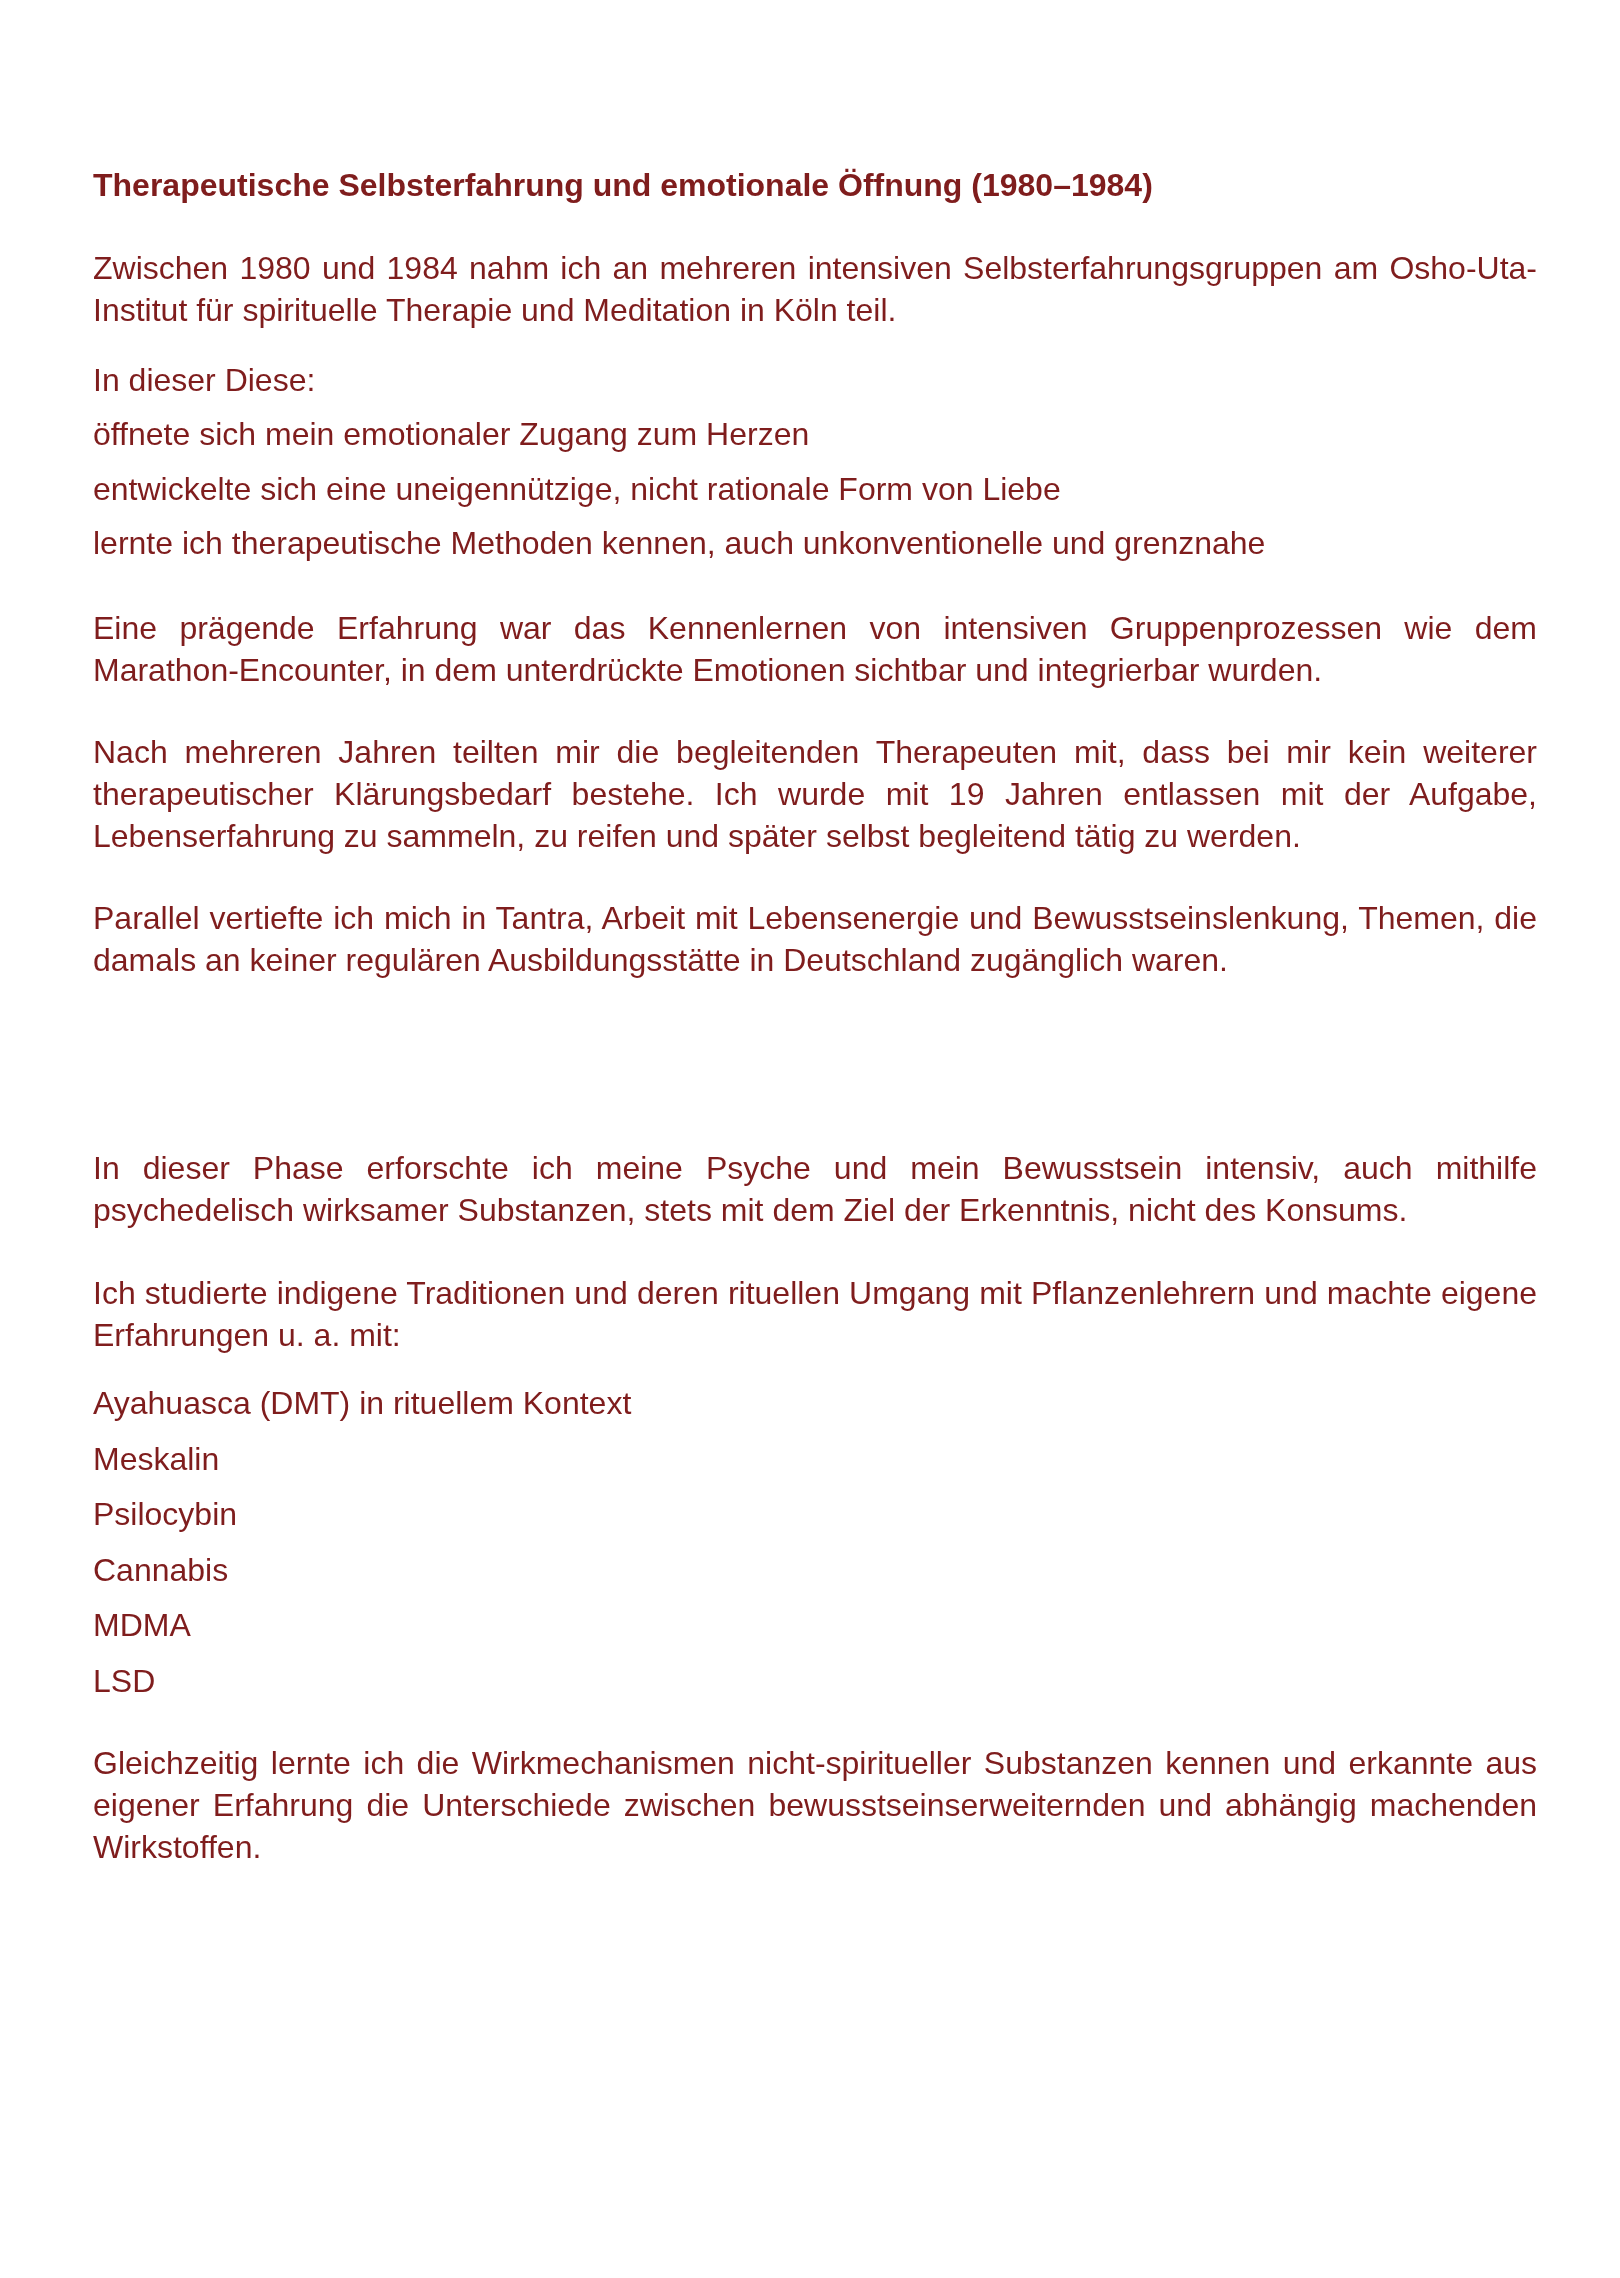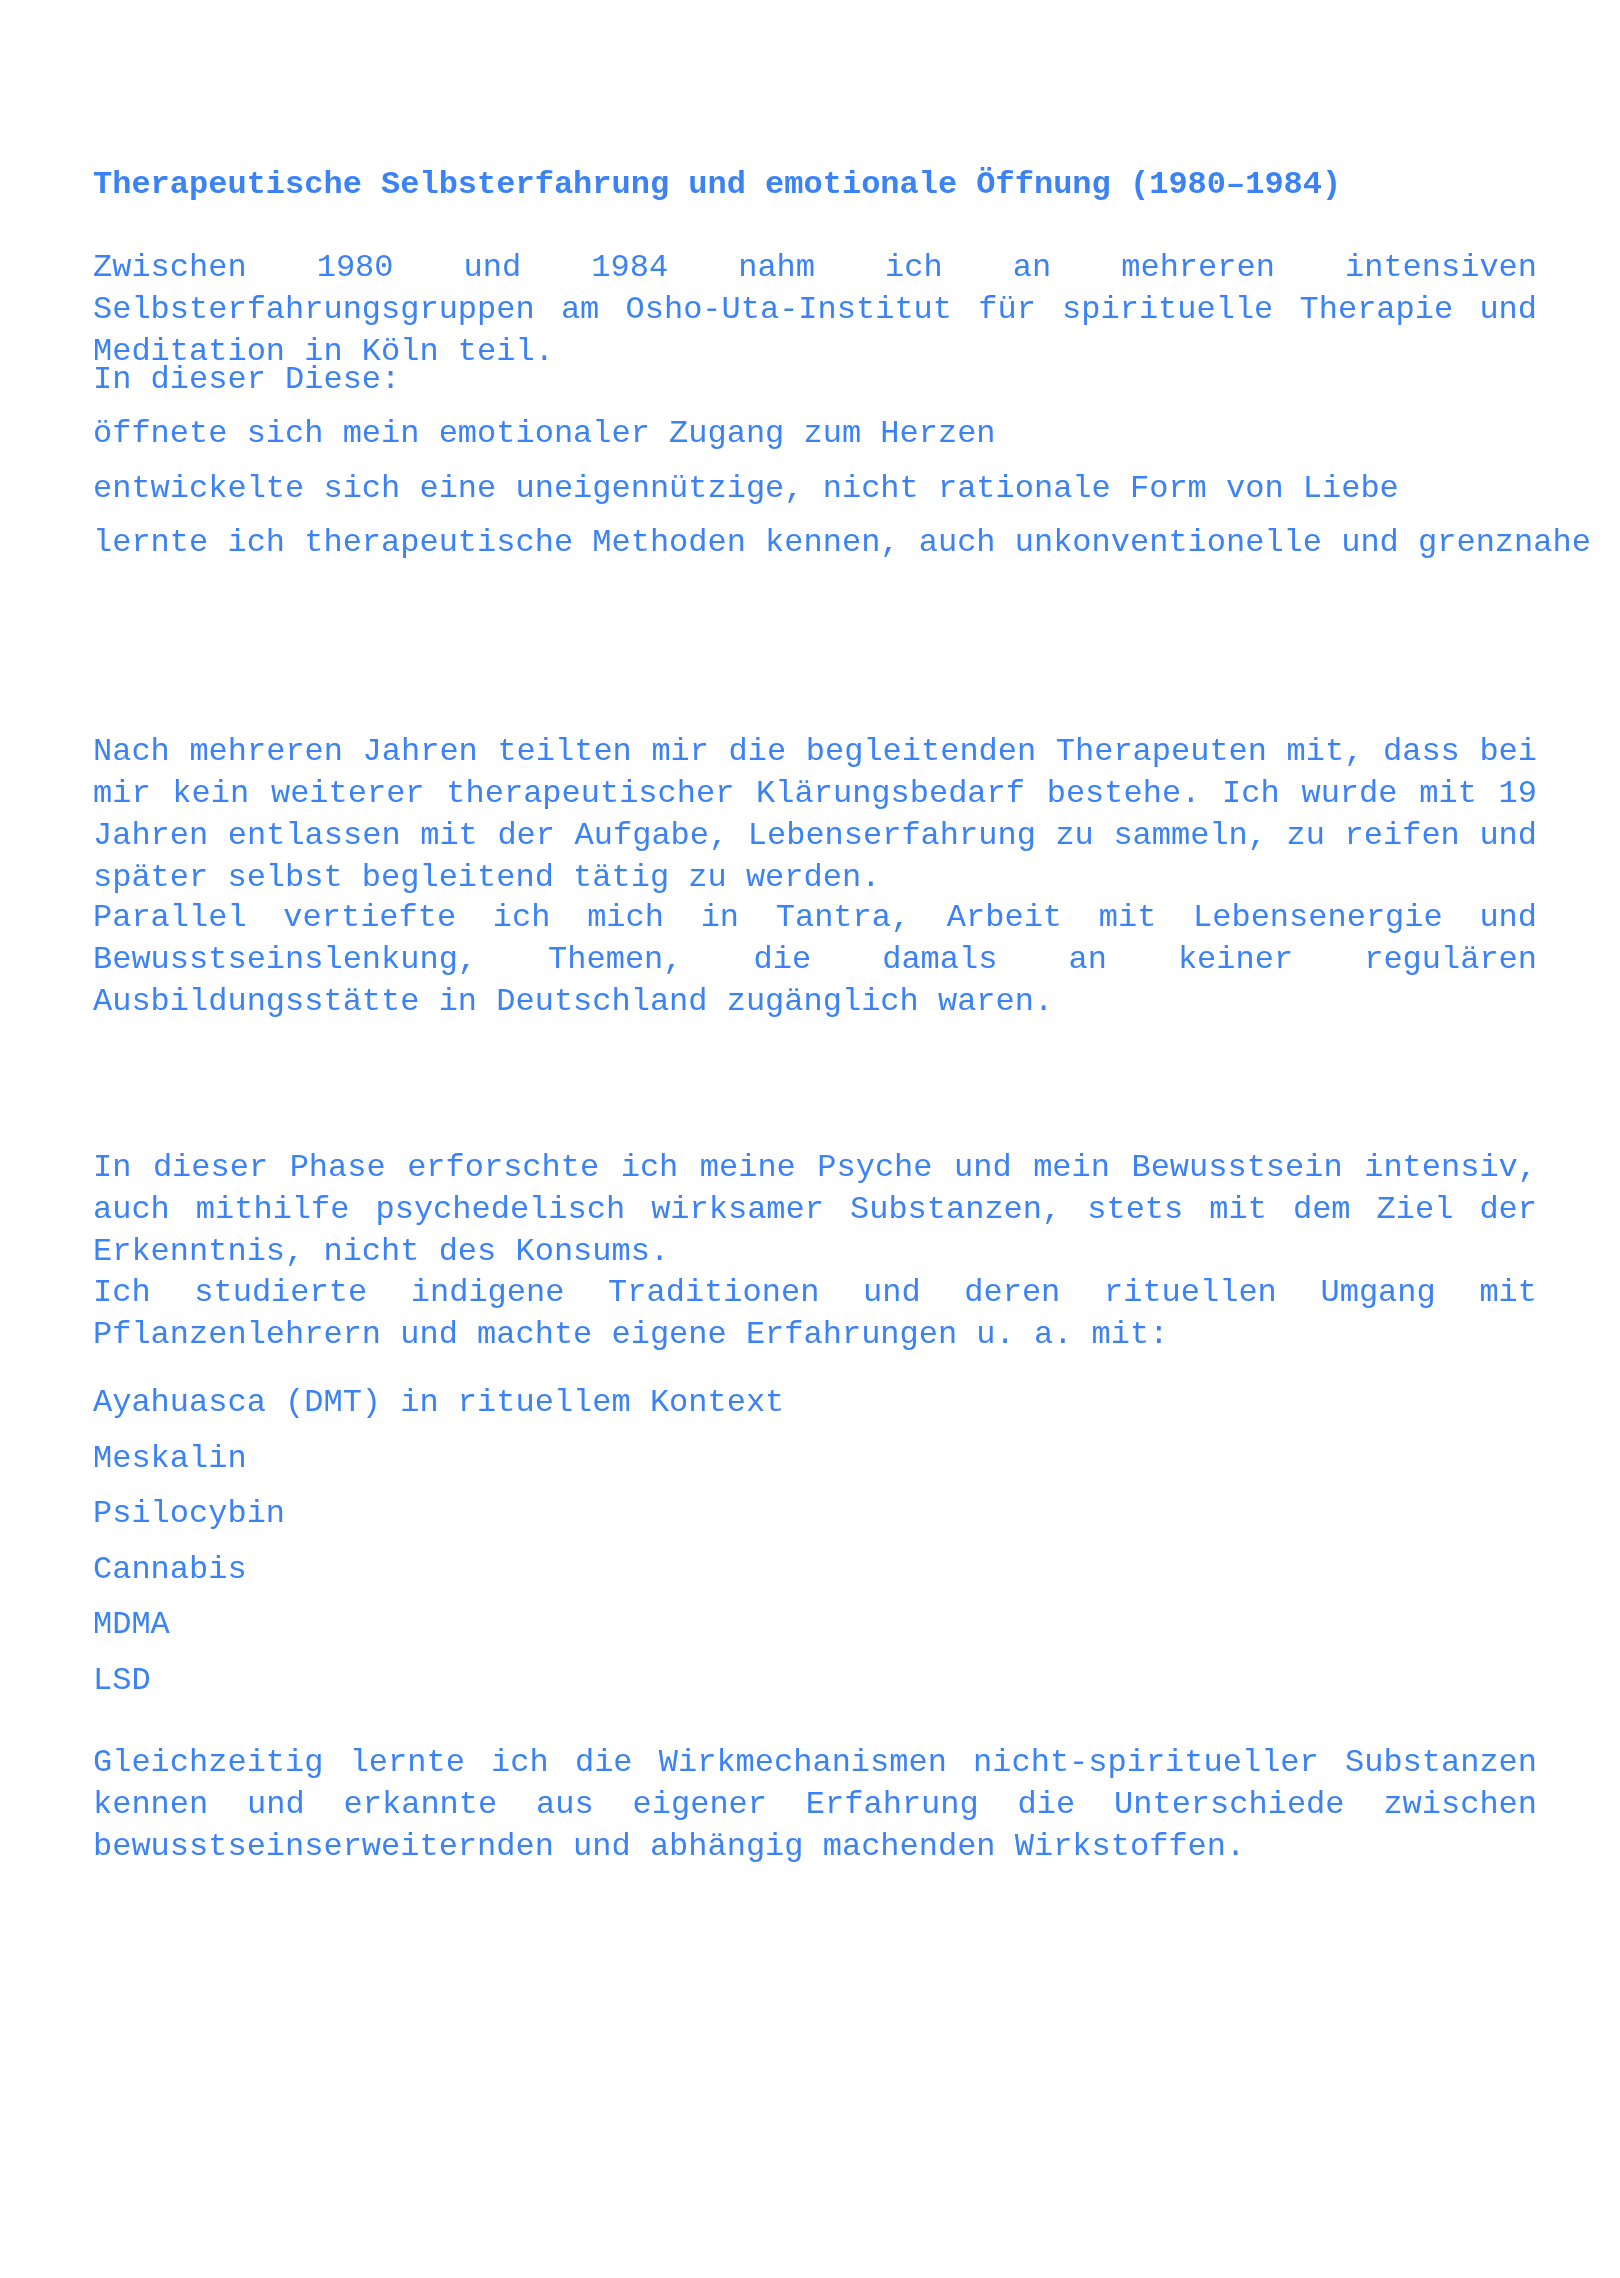--- a/index.html
+++ b/index.html
@@ -1,37 +1,38 @@
 <!DOCTYPE html>
 <html style="font-size:14px"><head>
 <meta charset="utf-8">
 <style>
   html, body { margin: 0; padding: 0; background: #ffffff; }
   body { width: 1621px; height: 2279px; position: relative; overflow: hidden; }
   .page { position: absolute; left: 0; top: 0; width: 1621px; height: 2279px; background: #ffffff; }
   .blk {
     position: absolute; left: 93px; width: 1444px;
-    font-family: Liberation Mono, monospace; font-size: 32px; line-height: 42px;
-    color: #3b82f6; margin: 0;
+    font-family: Liberation Sans, sans-serif; font-size: 32px; line-height: 42px;
+    color: #7f1d1d; margin: 0;
   }
   .h { font-weight: bold; }
   .j { text-align: justify; }
   .l { white-space: nowrap; }
 </style>
 </head>
 <body>
 
 <div class="page">
 
   <div class="blk h" style="top:164px;">Therapeutische Selbsterfahrung und emotionale Öffnung (1980–1984)</div>
   <p class="blk j" style="top:247px;">Zwischen 1980 und 1984 nahm ich an mehreren intensiven Selbsterfahrungsgruppen am Osho-Uta-Institut für spirituelle Therapie und Meditation in Köln teil.</p>
   <div class="blk l" style="top:359px;">In dieser Diese:</div>
   <div class="blk l" style="top:413px;">öffnete sich mein emotionaler Zugang zum Herzen</div>
   <div class="blk l" style="top:468px;">entwickelte sich eine uneigennützige, nicht rationale Form von Liebe</div>
   <div class="blk l" style="top:522px;">lernte ich therapeutische Methoden kennen, auch unkonventionelle und grenznahe</div>
+  <p class="blk j" style="top:607px;">Eine prägende Erfahrung war das Kennenlernen von intensiven Gruppenprozessen wie dem Marathon-Encounter, in dem unterdrückte Emotionen sichtbar und integrierbar wurden.</p>
   <p class="blk j" style="top:731px;">Nach mehreren Jahren teilten mir die begleitenden Therapeuten mit, dass bei mir kein weiterer therapeutischer Klärungsbedarf bestehe. Ich wurde mit 19 Jahren entlassen mit der Aufgabe, Lebenserfahrung zu sammeln, zu reifen und später selbst begleitend tätig zu werden.</p>
   <p class="blk j" style="top:897px;">Parallel vertiefte ich mich in Tantra, Arbeit mit Lebensenergie und Bewusstseinslenkung, Themen, die damals an keiner regulären Ausbildungsstätte in Deutschland zugänglich waren.</p>
 
   <p class="blk j" style="top:1147px;">In dieser Phase erforschte ich meine Psyche und mein Bewusstsein intensiv, auch mithilfe psychedelisch wirksamer Substanzen, stets mit dem Ziel der Erkenntnis, nicht des Konsums.</p>
   <p class="blk j" style="top:1272px;">Ich studierte indigene Traditionen und deren rituellen Umgang mit Pflanzenlehrern und machte eigene Erfahrungen u. a. mit:</p>
   <div class="blk l" style="top:1382px;">Ayahuasca (DMT) in rituellem Kontext</div>
   <div class="blk l" style="top:1438px;">Meskalin</div>
   <div class="blk l" style="top:1493px;">Psilocybin</div>
   <div class="blk l" style="top:1549px;">Cannabis</div>
   <div class="blk l" style="top:1604px;">MDMA</div>

